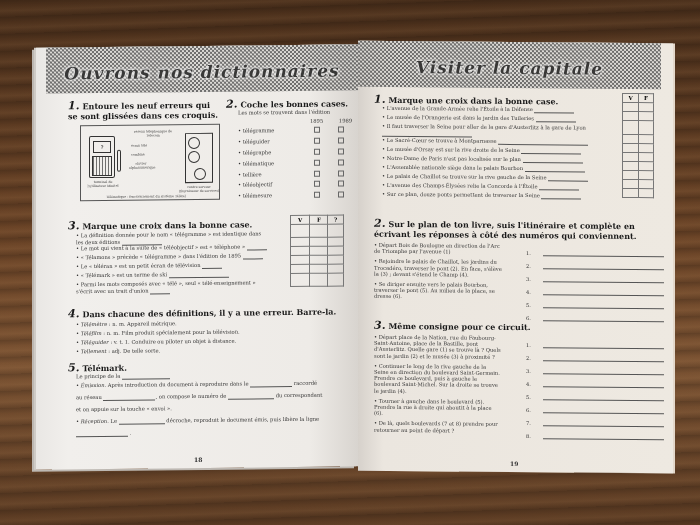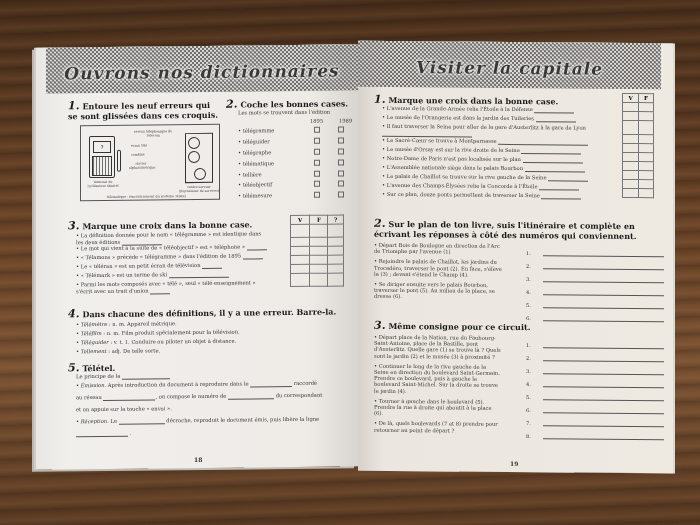--- a/index.html
+++ b/index.html
@@ -223,21 +223,21 @@
 
       <div class="ex4">
         <div class="ex-title"><span class="ex-num">4.</span><span>Dans chacune des définitions, il y a une erreur. Barre-la.</span></div>
         <div class="stmt" style="margin-top:2px;height:9px;">• <i>Télémètre</i><span> : n. m. Appareil métrique.</span></div>
         <div class="stmt" style="height:9px;">• <i>Téléfilm</i><span> : n. m. Film produit spécialement pour la télévision.</span></div>
         <div class="stmt" style="height:9px;">• <i>Téléguider</i><span> : v. t. 1. Conduire ou piloter un objet à distance.</span></div>
         <div class="stmt" style="height:9px;">• <i>Tellement</i><span> : adj. De telle sorte.</span></div>
       </div>
 
       <div class="ex5">
-        <div class="ex-title"><span class="ex-num">5.</span><span>Télétel.</span></div>
+        <div class="ex-title"><span class="ex-num">5.</span><span>Télémark.</span></div>
         <div class="stmt" style="height:9px;"><span>Le principe de la</span> <span class="line-fill" style="width:48px;"></span></div>
         <div class="stmt" style="height:12px;">• <i>Émission.</i> <span>Après introduction du document à reproduire dans le</span> <span class="line-fill" style="width:42px;"></span> <span>raccordé</span></div>
         <div class="stmt" style="height:12px;"><span>au réseau</span> <span class="line-fill" style="width:52px;"></span><span>, on compose le numéro de</span> <span class="line-fill" style="width:46px;"></span> <span>du correspondant</span></div>
         <div class="stmt" style="height:12px;"><span>et on appuie sur la touche « envoi ».</span></div>
         <div class="stmt" style="height:12px;">• <i>Réception.</i> <span>Le</span> <span class="line-fill" style="width:46px;"></span> <span>décroche, reproduit le document émis, puis libère la ligne</span></div>
         <div class="stmt" style="height:10px;"><span class="line-fill" style="width:52px;"></span> .</div>
       </div>
 
       <div class="pnum" style="left:158px;top:362px;">18</div>
     </div>

